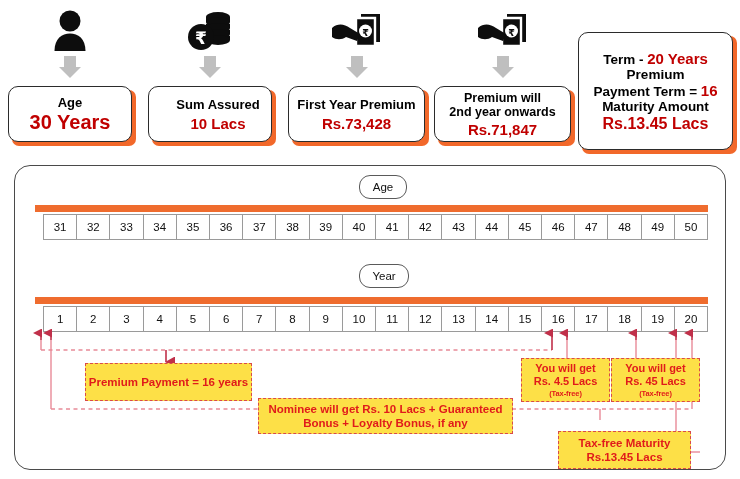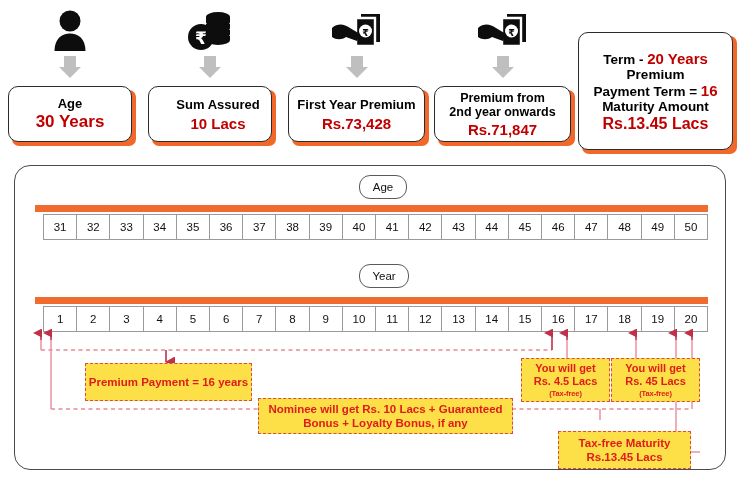--- a/index.html
+++ b/index.html
@@ -132,21 +132,21 @@
         <path d="M1.5 41 C1.5 28.5 9 23.5 17 23.5 C25 23.5 32.5 28.5 32.5 41 Z" fill="#0d0d0d"></path>
       </svg>
     </div>
     <div class="arrow-down-grey">
       <span class="stem"></span>
         <span class="head"></span>
     </div>
     <div class="box-shadow" style="left:4px; right:-4px; top:86px; height:56px;"></div>
     <div class="box" style="top:82px; height:56px;">
       <div class="lbl-black" style="font-size:13px;">Age</div>
-      <div class="lbl-red" style="font-size:17px; margin-top:1px;">30 Years</div>
+      <div class="lbl-red" style="font-size:20px; margin-top:1px;">30 Years</div>
     </div>
   </div>
 
   <div class="summary-card" style="left:148px; top:4px; width:124px; height:145px;">
     <div class="icon-wrap">
       <svg width="46" height="42" viewBox="0 0 46 42">
         <g fill="#0d0d0d">
           <ellipse cx="31" cy="7" rx="12" ry="5"></ellipse>
           <rect x="19" y="7" width="24" height="5"></rect>
           <ellipse cx="31" cy="12" rx="12" ry="5"></ellipse>
@@ -206,21 +206,21 @@
         <circle cx="35.5" cy="21" r="6.5" fill="#ffffff"></circle>
         <text x="35.5" y="26" font-family="DejaVu Sans, sans-serif" font-size="9.5" font-weight="bold" fill="#0d0d0d" text-anchor="middle">₹</text>
       </svg>
     </div>
     <div class="arrow-down-grey">
       <span class="stem"></span>
         <span class="head"></span>
     </div>
     <div class="box-shadow" style="left:4px; right:-4px; top:86px; height:56px;"></div>
     <div class="box" style="top:82px; height:56px;">
-      <div class="lbl-black" style="font-size:12.5px;">Premium from</div>
+      <div class="lbl-black" style="font-size:12.5px;">Premium will</div>
       <div class="lbl-black" style="font-size:12.5px;">2nd year onwards</div>
       <div class="lbl-red" style="font-size:15px; margin-top:2px;">Rs.71,847</div>
     </div>
   </div>
 
   <div class="summary-card" style="left:578px; top:4px; width:155px; height:145px;">
     <div class="box-shadow" style="left:4px; right:-4px; top:32px; height:118px;"></div>
     <div class="box" style="top:28px; height:118px; padding:4px 6px;">
       <div style="font-size:13.5px; white-space:nowrap;">
         <span class="lbl-black">Term  - </span><span class="lbl-red" style="font-size:15px;">20 Years</span>

